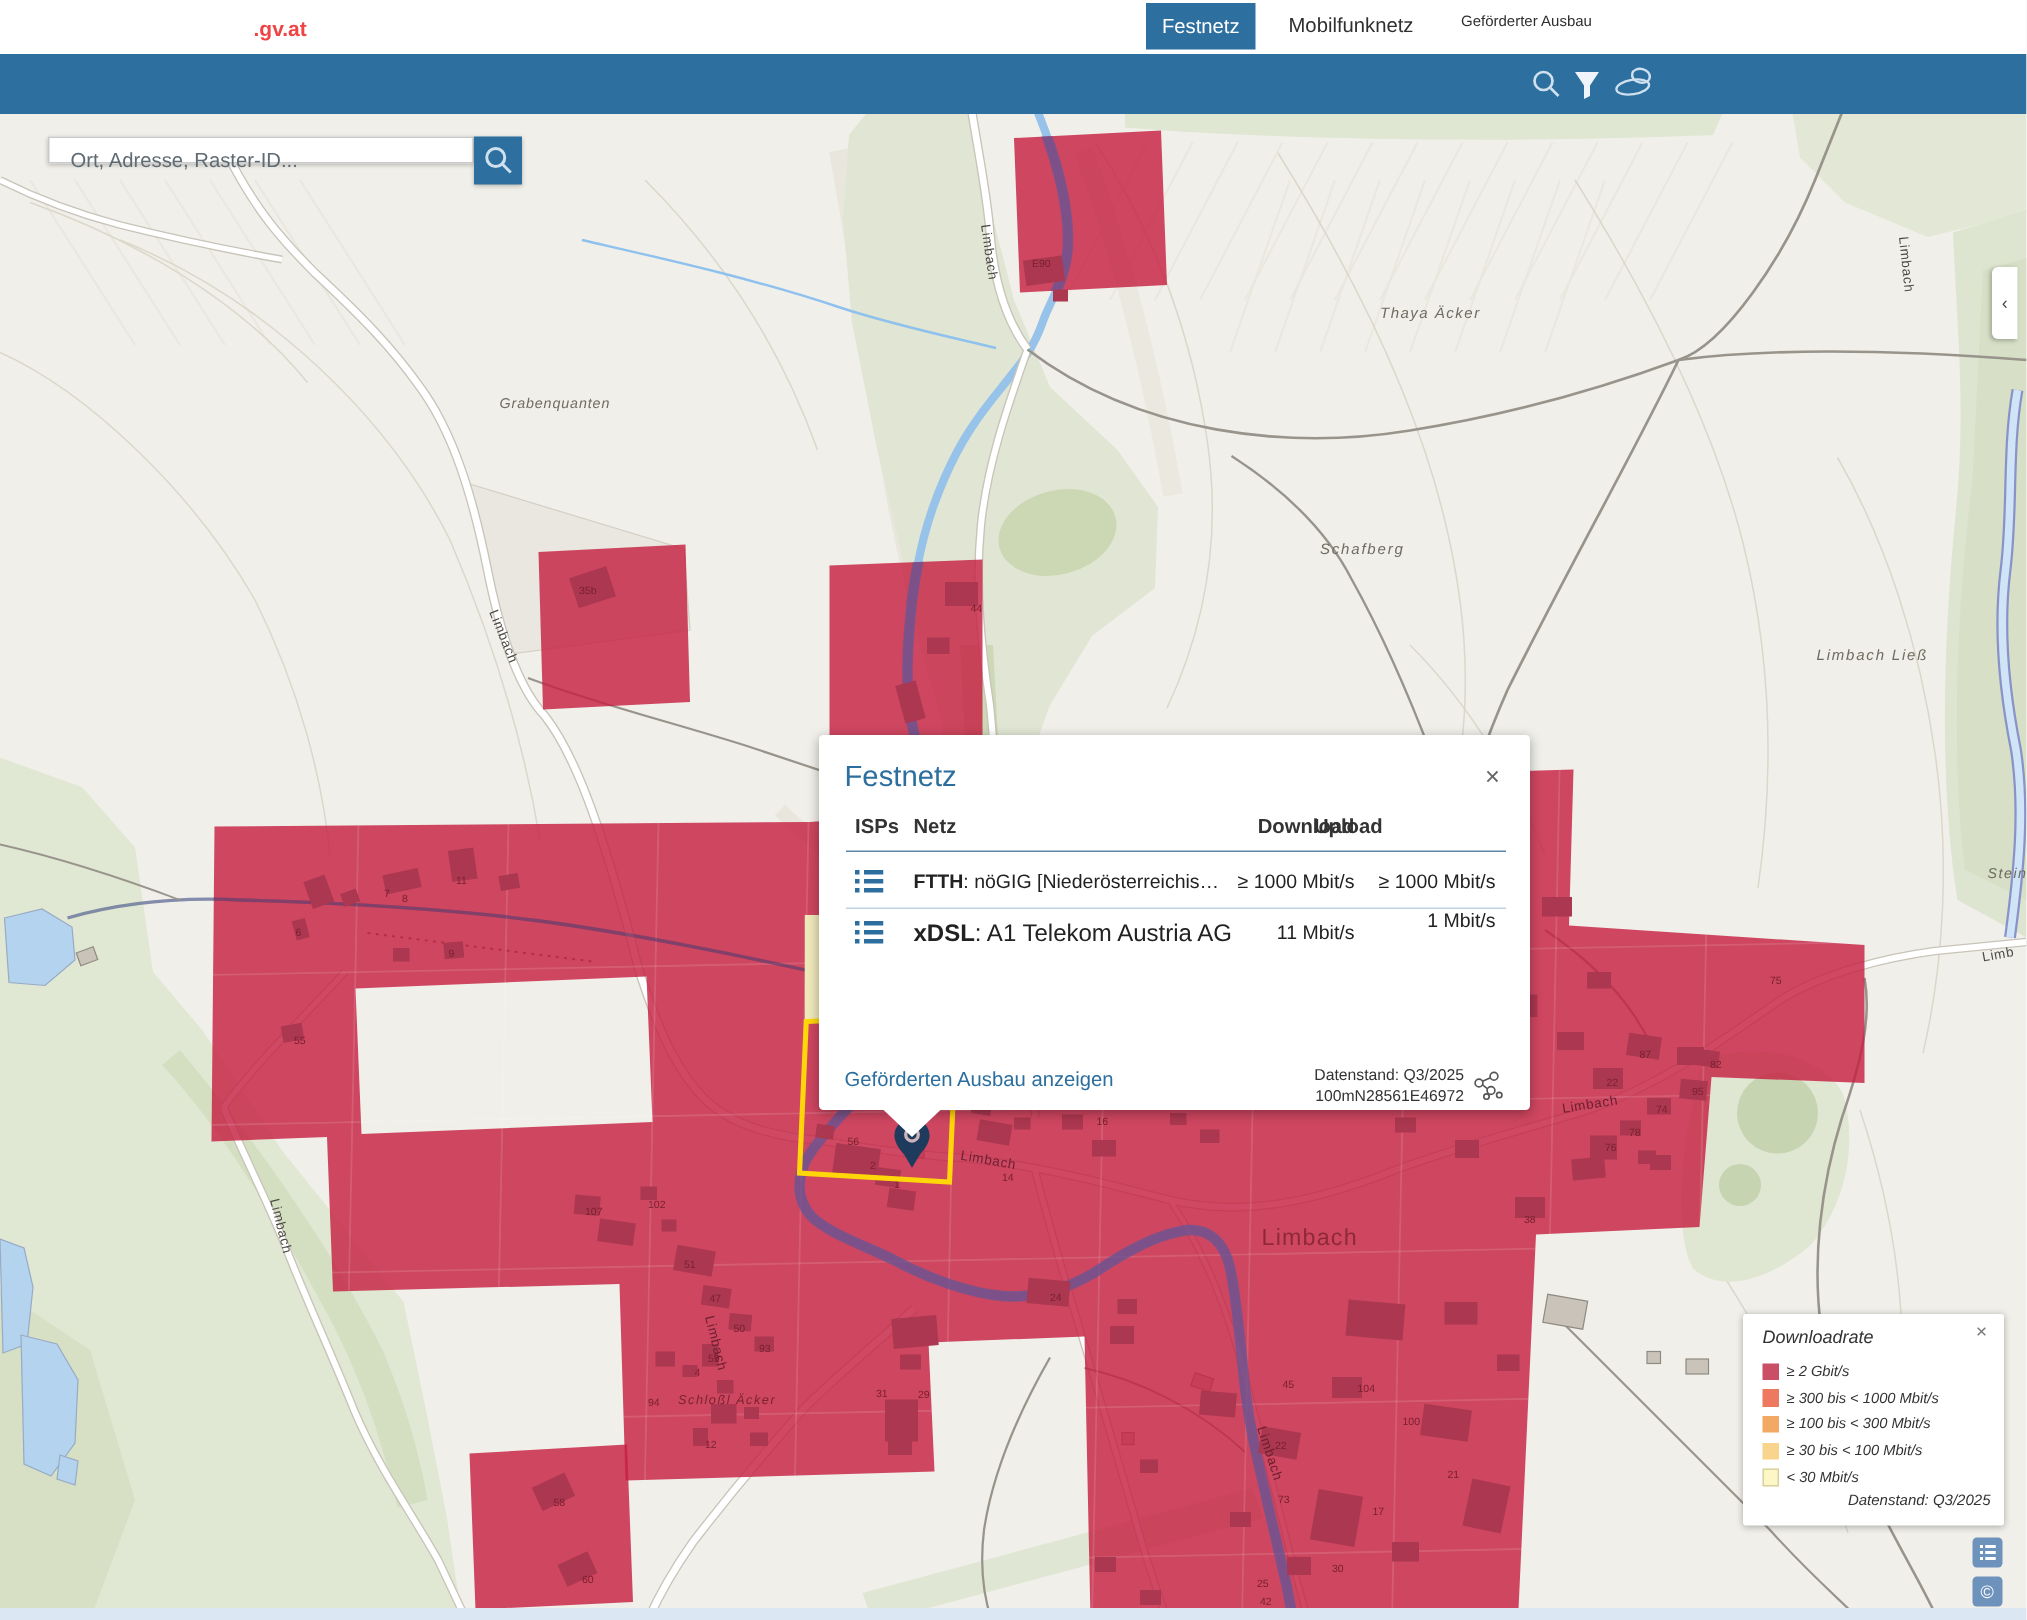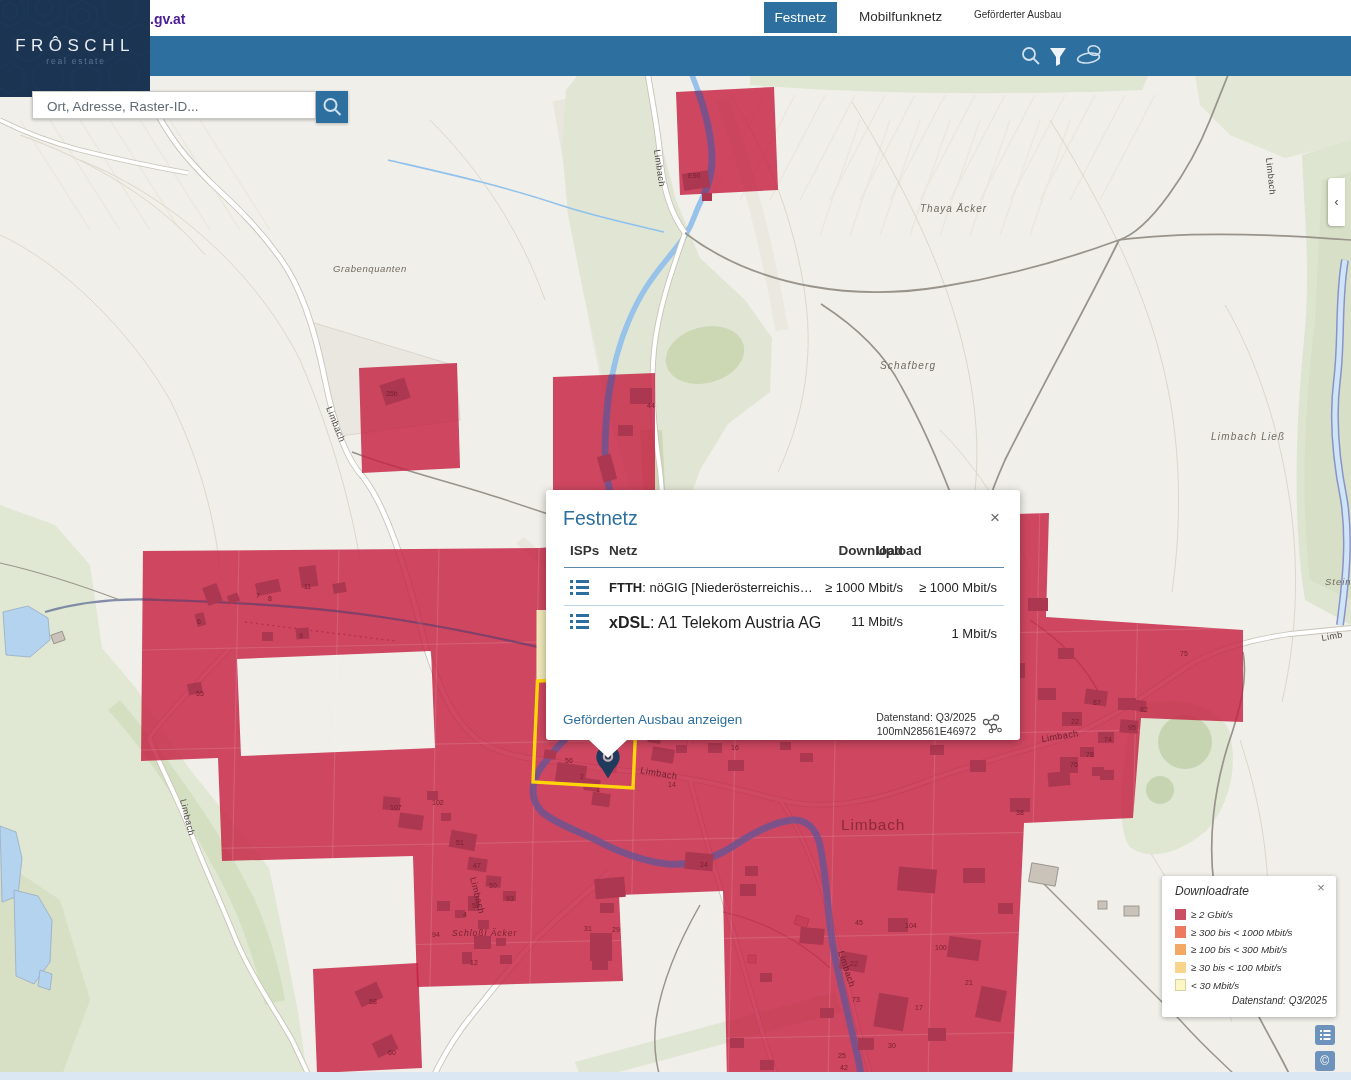--- a/index.html
+++ b/index.html
@@ -360,61 +360,41 @@
 <text x="838" y="952" transform="rotate(72 838 952)">Limbach</text>
 </g>
 <text x="841" y="830" font-family="Liberation Sans, sans-serif" font-size="15.5" fill="#8e2a38" letter-spacing="0.8">Limbach</text>
 <path d="M537.5,681 L638,677 L633,788 L533,782 Z" fill="none" stroke="#ffd60a" stroke-width="3.4"></path>
 <path d="M608,745.5 C601.5,745.5 596.3,750.7 596.3,757 C596.3,761.6 599.3,765.8 602.7,769.7 L608,778.5 L613.3,769.7 C616.7,765.8 619.7,761.6 619.7,757 C619.7,750.7 614.5,745.5 608,745.5 Z" fill="#1e3a5d"></path>
 <circle cx="608" cy="756.5" r="4.2" fill="none" stroke="#cdb3ba" stroke-width="2.2"></circle>
 <rect x="0" y="1072" width="1351" height="8" fill="#dbe7f3"></rect>
 </svg>
 
 <div class="abs" style="left:0;top:0;width:1351px;height:35.5px;background:#ffffff;"></div>
-<div class="abs" style="left:150px;top:11px;font-size:14px;font-weight:700;color:#4c1d95;">.gv.at</div>
+<div class="abs" style="left:150px;top:11px;font-size:14px;font-weight:700;color:#ef4444;padding-left:19px;">.gv.at</div>
 
 <div class="abs" style="left:764px;top:2px;width:73px;height:31px;background:#2d6f9e;color:#fff;font-size:13.5px;display:flex;align-items:center;justify-content:center;">Festnetz</div>
 <div class="abs" style="left:859px;top:9px;font-size:13.5px;color:#2f2f2f;">Mobilfunknetz</div>
 <div class="abs" style="left:974px;top:9px;font-size:10px;color:#2f2f2f;">Geförderter Ausbau</div>
 
 <div class="abs" style="left:0;top:35.5px;width:1351px;height:40.5px;background:#2d6f9e;"></div>
 <svg class="abs" style="left:1014px;top:40px" width="100" height="32">
   <g stroke="#cfe0ee" stroke-width="1.8" fill="none">
     <circle cx="15" cy="14" r="6"></circle>
         <line x1="19.5" y1="18.5" x2="25" y2="24"></line>
   </g>
   <path d="M36,8 L52,8 L46,17 L46,24 L42,26 L42,17 Z" fill="#eef4f9"></path>
   <g stroke="#cfe0ee" stroke-width="1.6" fill="none">
     <ellipse cx="74.5" cy="18" rx="11" ry="4.8" transform="rotate(-9 74.5 18)"></ellipse>
     <ellipse cx="80" cy="10.5" rx="6" ry="4.6" transform="rotate(14 80 10.5)"></ellipse>
   </g>
 </svg>
 
-<div class="abs" style="left:0;top:0;width:150px;height:97px;background:#1a3451;overflow:hidden;">
-<svg width="150" height="97">
-  <g stroke="#2c4a74" stroke-width="0.7" fill="none" opacity="0.38">
-    <path d="M10,-5 l14,8 v16 l-14,8 l-14,-8 v-16 Z M10,3 l7,4 v8 l-7,4 l-7,-4 v-8 Z"></path>
-    <path d="M44,-10 l16,9 v18 l-16,9 l-16,-9 v-18 Z M44,-2 l8,5 v9 l-8,5 l-8,-5 v-9 Z"></path>
-    <path d="M82,0 l15,9 v17 l-15,9 l-15,-9 v-17 Z M82,8 l7,4 v8 l-7,4 l-7,-4 v-8 Z"></path>
-    <path d="M120,-8 l16,9 v18 l-16,9 l-16,-9 v-18 Z"></path>
-    <path d="M28,30 l14,8 v16 l-14,8 l-14,-8 v-16 Z"></path>
-    <path d="M64,26 l14,8 v16 l-14,8 l-14,-8 v-16 Z"></path>
-    <path d="M104,30 l14,8 v16 l-14,8 l-14,-8 v-16 Z"></path>
-    <path d="M140,24 l14,8 v16 l-14,8 l-14,-8 v-16 Z"></path>
-    <path d="M10,62 l14,8 v16 l-14,8 l-14,-8 v-16 Z"></path>
-    <path d="M48,60 l15,9 v17 l-15,9 l-15,-9 v-17 Z"></path>
-    <path d="M86,64 l14,8 v16 l-14,8 l-14,-8 v-16 Z"></path>
-    <path d="M124,58 l15,9 v17 l-15,9 l-15,-9 v-17 Z"></path>
-  </g>
-  <text x="75" y="51" text-anchor="middle" font-family="Liberation Sans,sans-serif" font-size="17" letter-spacing="5.5" fill="#e9eef5">FRÔSCHL</text>
-  <text x="76" y="64" text-anchor="middle" font-family="Liberation Sans,sans-serif" font-size="8.5" letter-spacing="1.8" fill="#5d7595">real estate</text>
-</svg>
-</div>
-
-<div class="abs" style="left:32px;top:91px;width:284px;height:28px;background:#fff;border:1px solid #c9c9c9;box-shadow:0 1px 3px rgba(0,0,0,0.25);">
+
+<div class="abs" style="left:32px;top:91px;width:284px;height:18px;background:#fff;border:1px solid #c9c9c9;box-shadow:0 1px 3px rgba(0,0,0,0.25);">
   <div style="margin:7px 0 0 14px;font-size:13.5px;color:#5f6b73;">Ort, Adresse, Raster-ID...</div>
 </div>
 <div class="abs" style="left:316px;top:91px;width:32px;height:32px;background:#2d6f9e;box-shadow:0 1px 3px rgba(0,0,0,0.25);">
   <svg width="32" height="32">
         <g stroke="#cfe0ee" stroke-width="2" fill="none">
           <circle cx="14.5" cy="14" r="6"></circle>
           <line x1="19" y1="18.5" x2="24.5" y2="24"></line>
         </g>
       </svg>
 </div>
@@ -446,21 +426,21 @@
           <rect x="0" y="1" width="3" height="3"></rect>
           <rect x="6" y="1" width="13" height="3"></rect>
           <rect x="0" y="7" width="3" height="3"></rect>
           <rect x="6" y="7" width="13" height="3"></rect>
           <rect x="0" y="13" width="3" height="3"></rect>
           <rect x="6" y="13" width="13" height="3"></rect>
         </g>
       </svg>
   <div class="abs" style="left:63px;top:124px;font-size:16px;color:#222;"><b>xDSL</b>: A1 Telekom Austria AG</div>
   <div class="abs" style="left:217px;top:124px;width:140px;text-align:right;font-size:13px;color:#222;">11 Mbit/s</div>
-  <div class="abs" style="left:330px;top:136px;width:121px;text-align:right;font-size:13px;color:#222;">1 Mbit/s</div>
+  <div class="abs" style="left:330px;top:116px;width:121px;text-align:right;font-size:13px;color:#222;">1 Mbit/s</div>
   <div class="abs" style="left:17px;top:222px;font-size:13.5px;color:#2c6f9e;">Geförderten Ausbau anzeigen</div>
   <div class="abs" style="left:240px;top:220px;width:190px;text-align:right;font-size:10.5px;color:#333;line-height:1.35;">Datenstand: Q3/2025<br>100mN28561E46972</div>
   <svg class="abs" style="left:436px;top:224px" width="22" height="20">
     <g stroke="#555" stroke-width="1.1" fill="none">
       <circle cx="4" cy="8" r="2.6"></circle>
           <circle cx="14" cy="3.5" r="2.6"></circle>
           <circle cx="12" cy="13" r="2.6"></circle>
       <line x1="6.3" y1="6.9" x2="11.7" y2="4.5"></line>
           <line x1="6.4" y1="9.3" x2="9.7" y2="11.9"></line>
       <circle cx="9" cy="17" r="1.8"></circle>

